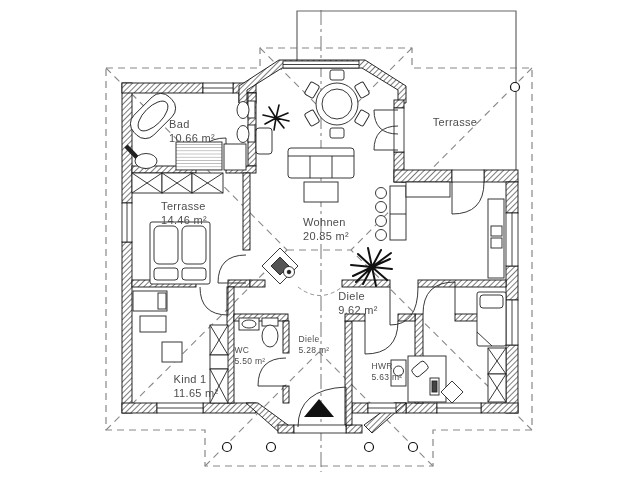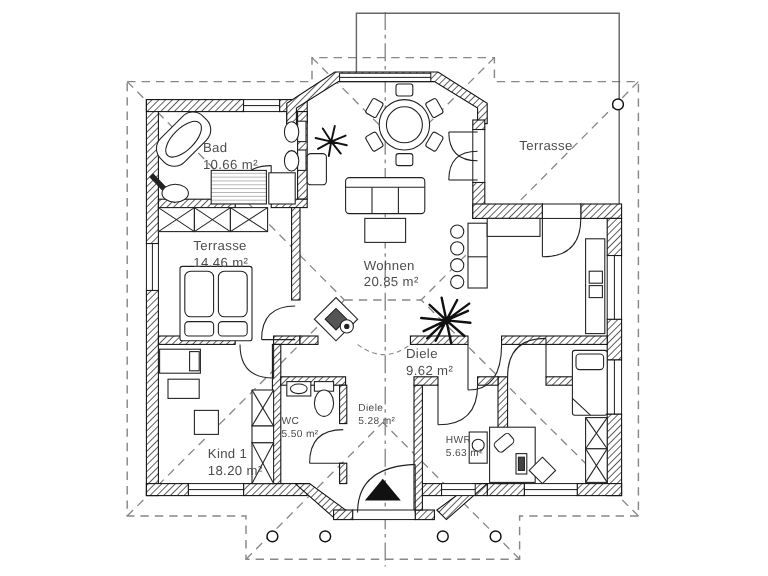--- a/index.html
+++ b/index.html
@@ -322,15 +322,15 @@
 <div class="room-label small" style="left:250px;top:356px">
   <div>WC</div>
   <div>5.50 m²</div>
 </div>
 <div class="room-label small" style="left:387px;top:372px">
   <div>HWR</div>
   <div>5.63 m²</div>
 </div>
 <div class="room-label" style="left:196px;top:386px">
   <div>Kind 1</div>
-  <div>18.20 m²</div>
+  <div>11.65 m²</div>
 </div>
 
 </div>
 </body></html>

